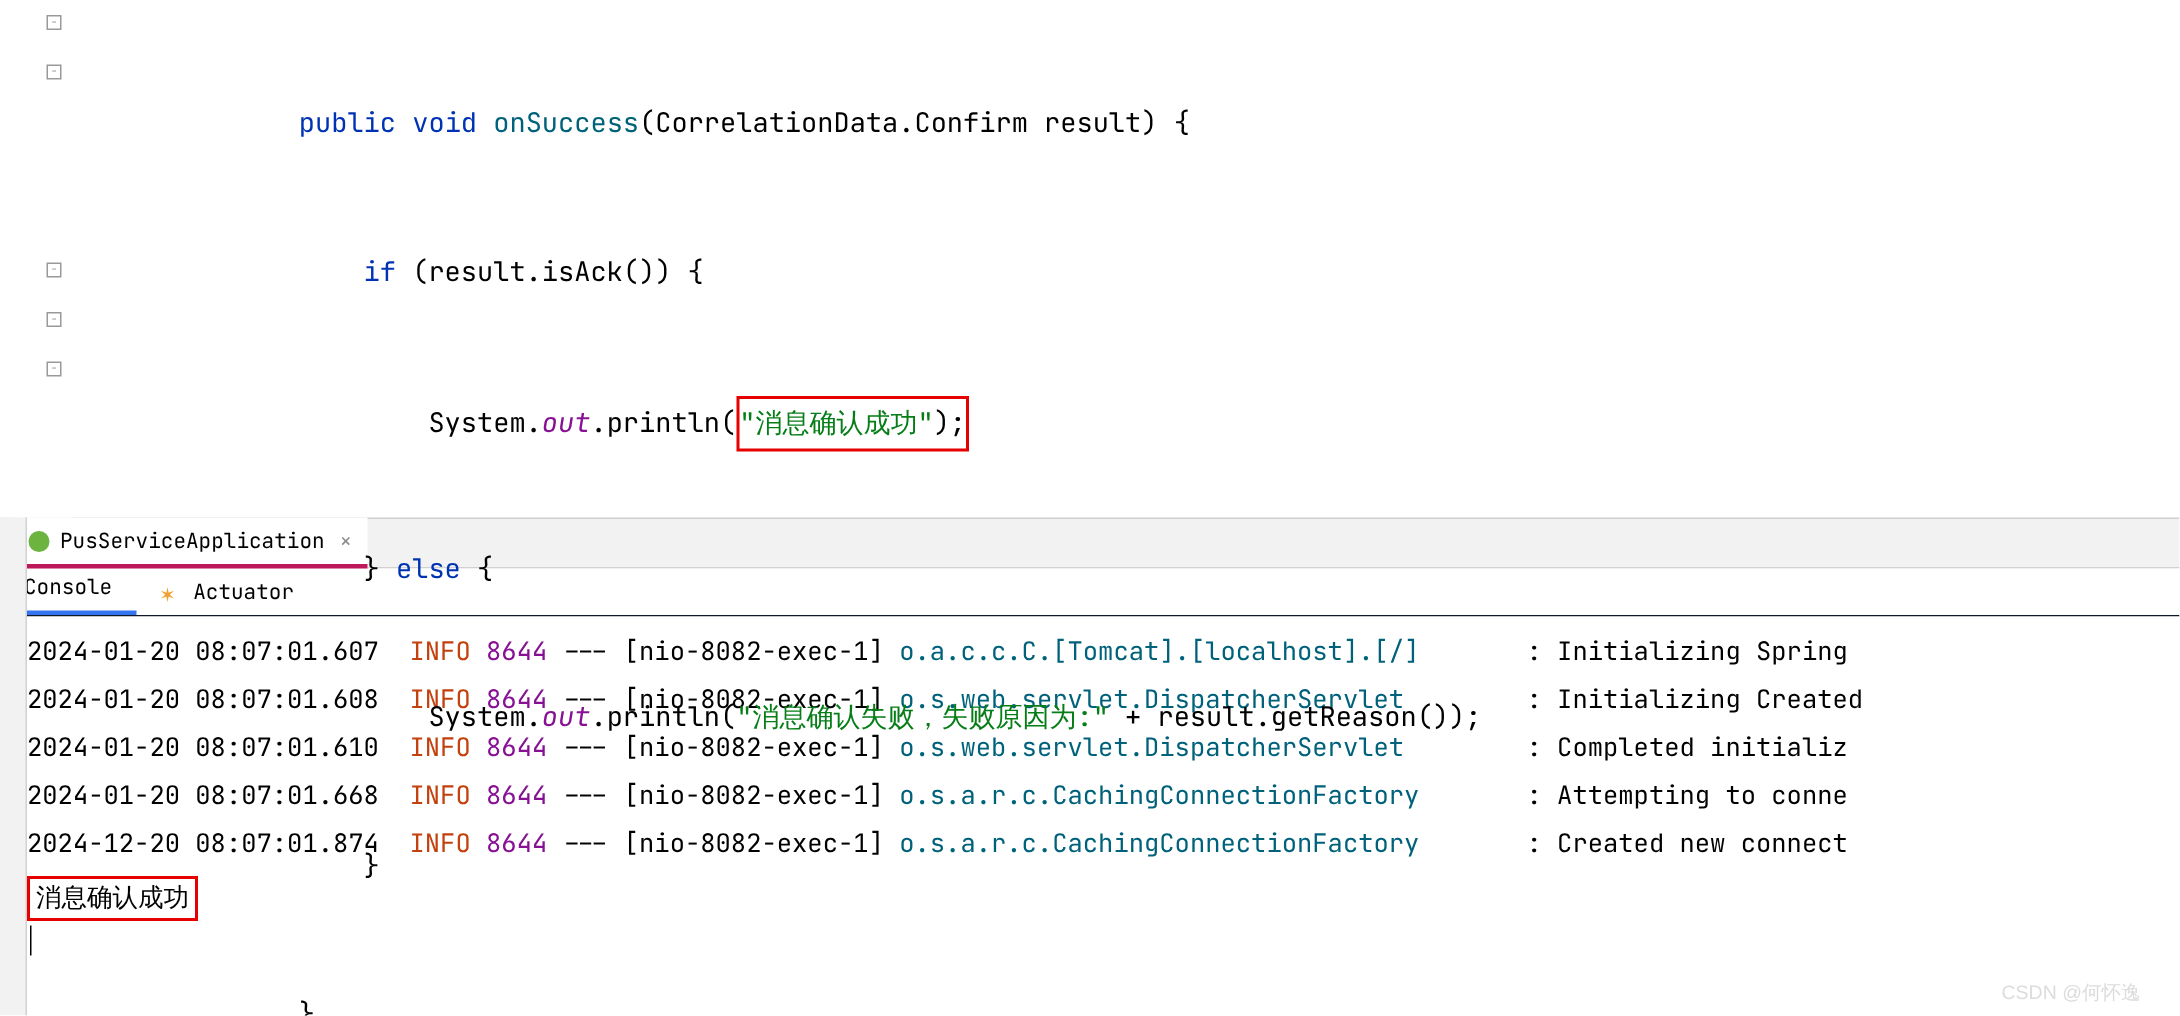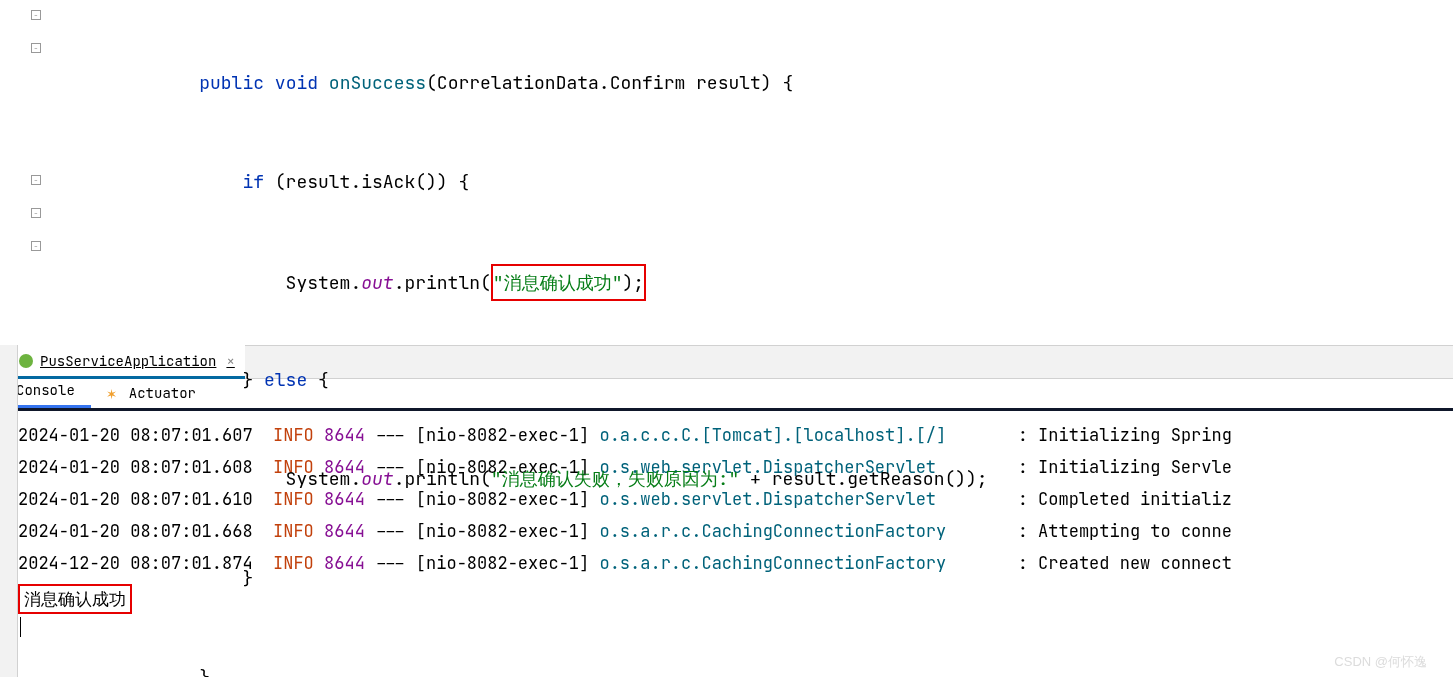--- a/index.html
+++ b/index.html
@@ -72,23 +72,22 @@
       align-items: center;
       padding-left: 8px;
     }
     .run-tab {
       display: flex;
       align-items: center;
       gap: 6px;
       padding: 6px 10px;
       font-size: 14px;
       background: #ffffff;
-      border-bottom: 3px solid #0369a1;
+      border-bottom: 3px solid #be185d;
       height: 34px;
-      text-decoration: underline;
     }
     .run-tab .close-x {
       color: #888;
       font-size: 14px;
       margin-left: 4px;
     }
     .run-icon {
       width: 16px;
       height: 16px;
       display: inline-block;
@@ -101,21 +100,21 @@
       border-radius: 50%;
       background: #6db33f;
       top: 1px; left: 1px;
     }
     .sub-tabs {
       height: 32px;
       display: flex;
       align-items: flex-end;
       padding-left: 0;
       background: #ffffff;
-      border-bottom: 3px solid #0f172a;
+      border-bottom: 1px solid #0f172a;
     }
     .sub-tab {
       padding: 6px 16px;
       font-size: 14px;
       color: #000;
       display: flex;
       align-items: center;
       gap: 6px;
       cursor: pointer;
     }
@@ -240,21 +239,21 @@
     <span>Console</span>
   </div>
   <div class="sub-tab">
     <span class="actuator-icon"></span>
     <span>Actuator</span>
   </div>
 </div>
 
 <div class="console-area">
   <div class="console-line"><span>2024-01-20 08:07:01.607</span>  <span class="log-info">INFO</span> <span class="log-pid">8644</span> --- <span>[nio-8082-exec-1]</span> <span class="log-logger">o.a.c.c.C.[Tomcat].[localhost].[/]</span>       : <span>Initializing Spring</span></div>
-  <div class="console-line"><span>2024-01-20 08:07:01.608</span>  <span class="log-info">INFO</span> <span class="log-pid">8644</span> --- <span>[nio-8082-exec-1]</span> <span class="log-logger">o.s.web.servlet.DispatcherServlet</span>        : <span>Initializing Servle</span></div>
+  <div class="console-line"><span>2024-01-20 08:07:01.608</span>  <span class="log-info">INFO</span> <span class="log-pid">8644</span> --- <span>[nio-8082-exec-1]</span> <span class="log-logger">o.s.web.servlet.DispatcherServlet</span>        : <span>Initializing Created</span></div>
   <div class="console-line"><span>2024-01-20 08:07:01.610</span>  <span class="log-info">INFO</span> <span class="log-pid">8644</span> --- <span>[nio-8082-exec-1]</span> <span class="log-logger">o.s.web.servlet.DispatcherServlet</span>        : <span>Completed initializ</span></div>
   <div class="console-line"><span>2024-01-20 08:07:01.668</span>  <span class="log-info">INFO</span> <span class="log-pid">8644</span> --- <span>[nio-8082-exec-1]</span> <span class="log-logger">o.s.a.r.c.CachingConnectionFactory</span>       : <span>Attempting to conne</span></div>
   <div class="console-line"><span>2024-12-20 08:07:01.874</span>  <span class="log-info">INFO</span> <span class="log-pid">8644</span> --- <span>[nio-8082-exec-1]</span> <span class="log-logger">o.s.a.r.c.CachingConnectionFactory</span>       : <span>Created new connect</span></div>
   <div style="height:4px"></div>
   <span class="console-boxed">消息确认成功</span>
   <div class="caret-line">
       <span class="caret"></span>
     </div>
 </div>
 

